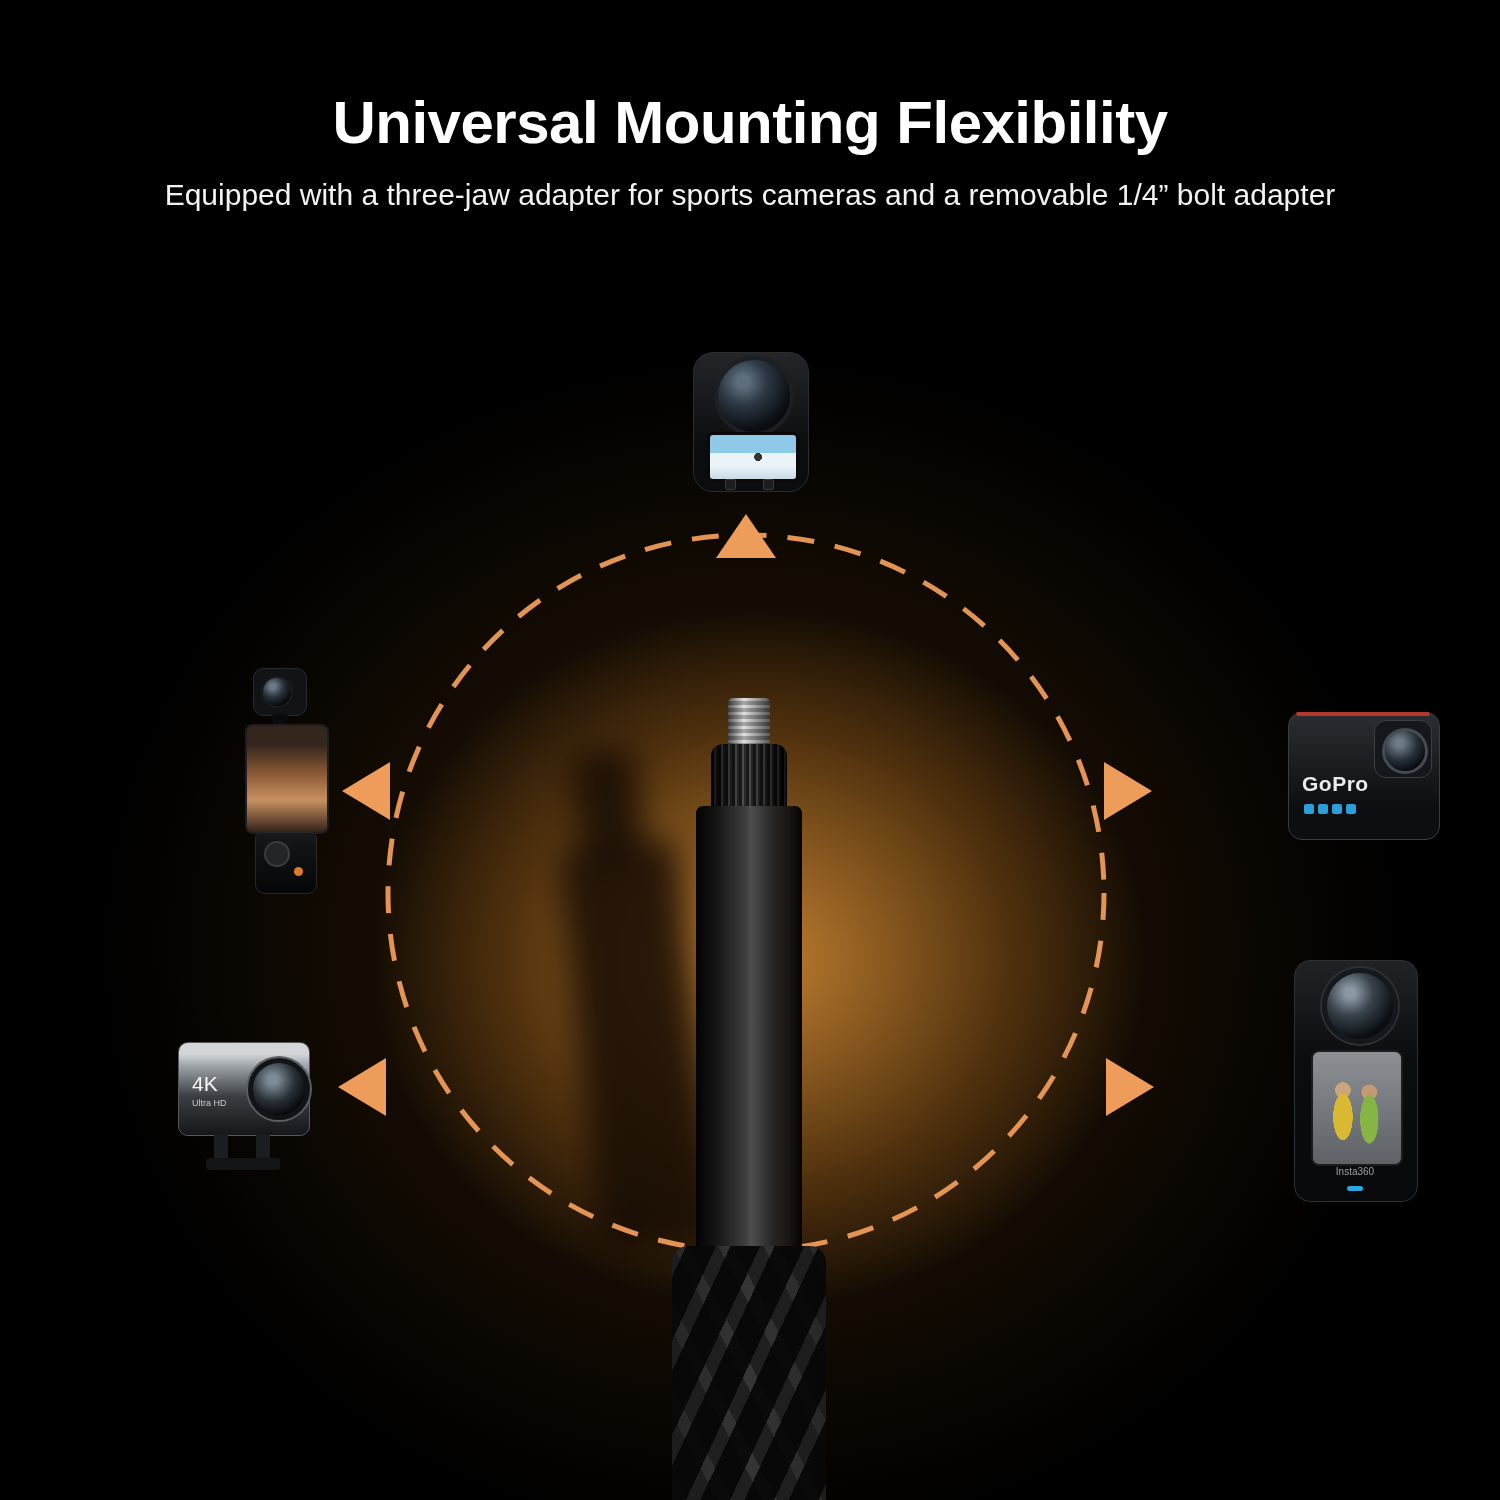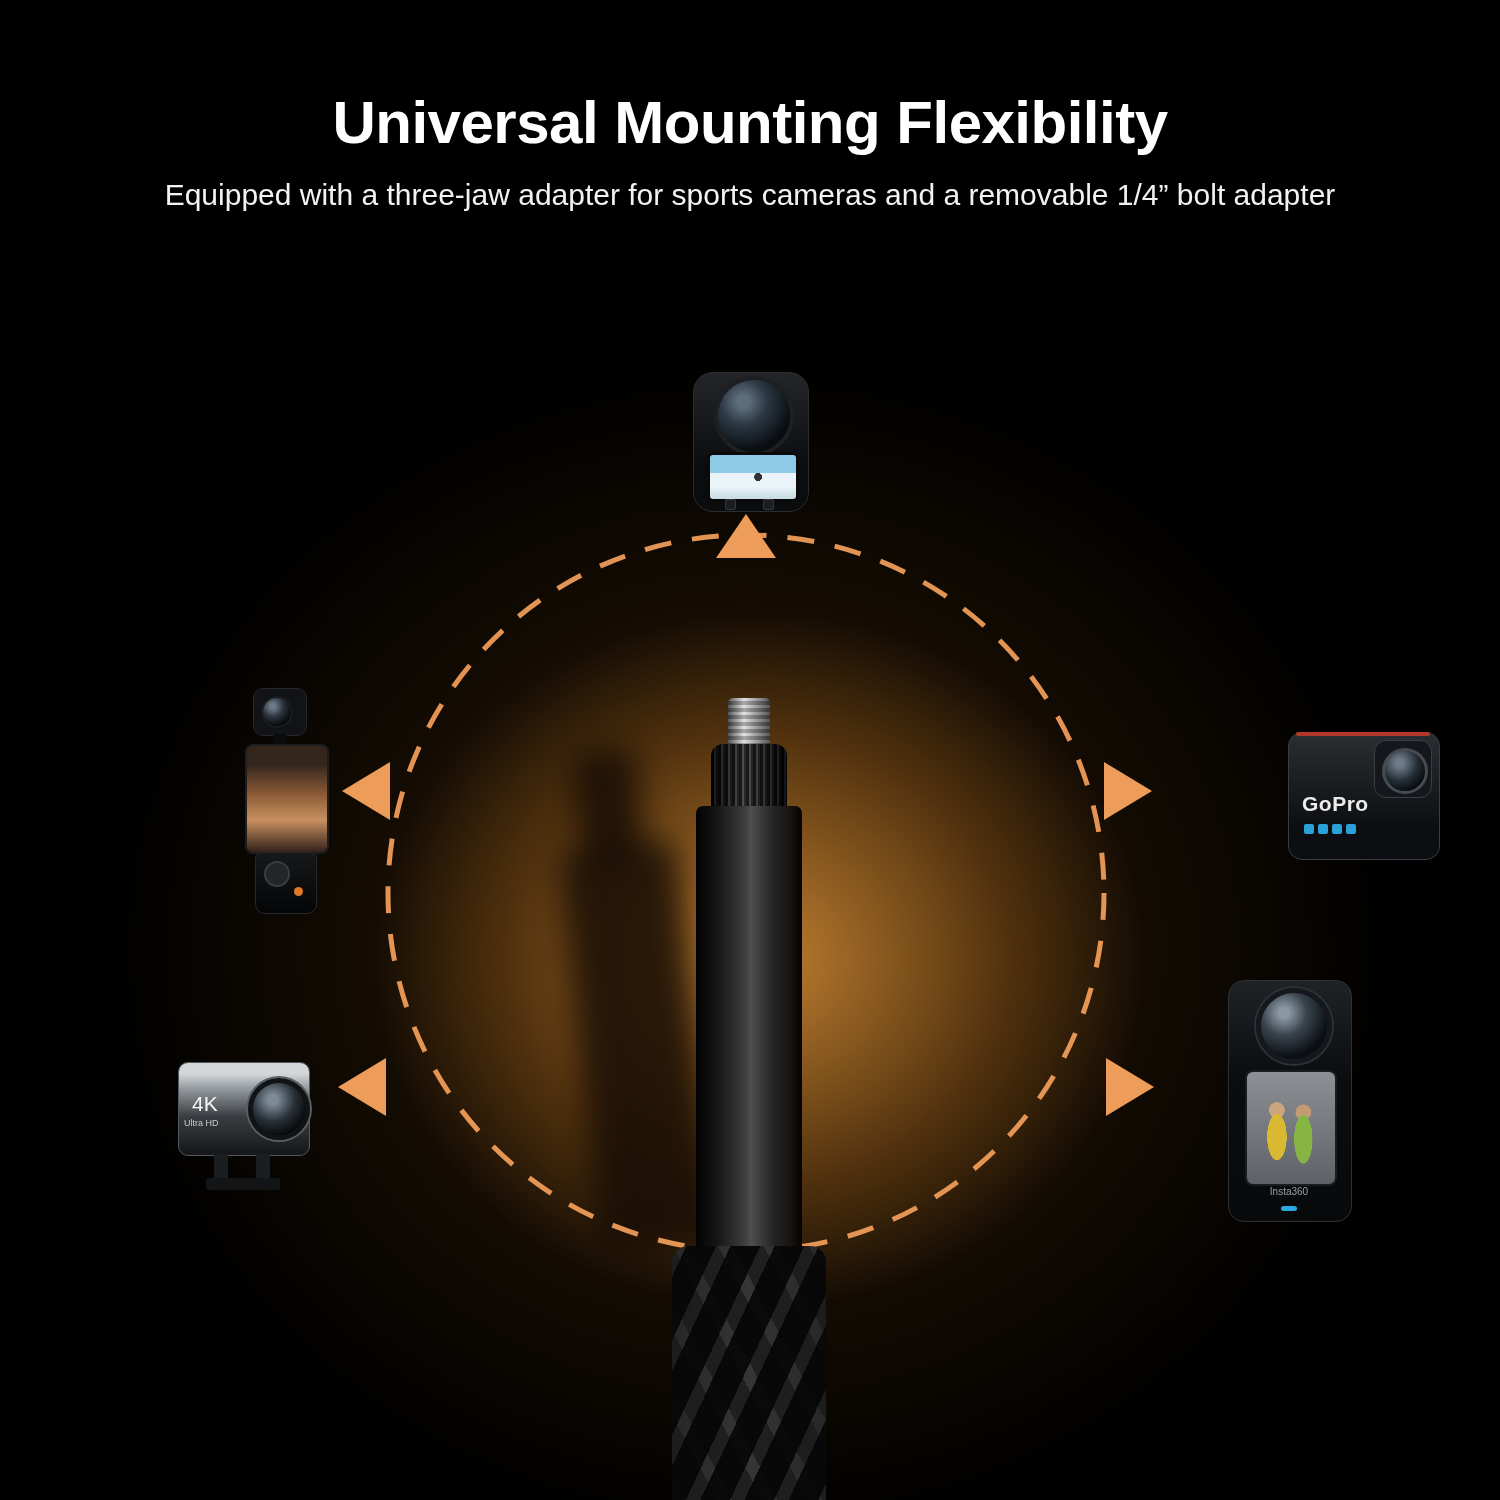--- a/index.html
+++ b/index.html
@@ -60,21 +60,21 @@
   }
   .grip {
     position: absolute; left: 672px; top: 1246px; width: 154px; height: 254px;
     border-radius: 16px 16px 0 0;
     background:
       repeating-linear-gradient(115deg, rgba(88,88,88,0.30) 0 13px, rgba(8,8,8,0.92) 13px 40px),
       repeating-linear-gradient(62deg, rgba(70,70,70,0.25) 0 13px, rgba(4,4,4,0.88) 13px 40px),
       linear-gradient(90deg, #000, #1c1c1c 50%, #000);
   }
   
-  .cam { position: absolute; margin-top: 20px; }
+  .cam { position: absolute; }
   .cam-body { position: absolute; background: linear-gradient(180deg, #232528, #0b0c0e 70%); border: 1px solid #2a2c2f; }
   .lens-ring { position: absolute; border-radius: 50%; }
   
   .cam-top .cam-body { left: 0; top: 0; width: 114px; height: 138px; border-radius: 20px; }
   .cam-top .lens-ring { left: 21px; top: 4px; width: 72px; height: 72px; border: 4px solid #1d1f22;
     background: radial-gradient(circle at 35% 30%, #5d6d7b 0 9%, #2c3844 34%, #090c10 72%); }
   .cam-top .screen { position: absolute; left: 14px; top: 80px; width: 86px; height: 44px; border-radius: 6px;
     border: 3px solid #0a0a0a;
     background:
       radial-gradient(circle 4px at 56% 50%, #333 98%, transparent),
@@ -94,21 +94,21 @@
   .cam-dji .dial { position: absolute; left: 8px; top: 8px; width: 22px; height: 22px; border-radius: 50%;
     background: #232527; border: 2px solid #3a3d40; }
   .cam-dji .rec { position: absolute; left: 38px; top: 34px; width: 9px; height: 9px; border-radius: 50%; background: #e07a28; }
   
   .cam-4k .cam-body { left: 0; top: 0; width: 130px; height: 92px; border-radius: 10px;
     background: linear-gradient(180deg, #d2d6d9 0 12%, #9aa0a5 26%, #3a3e42 58%, #141619); border: 1px solid #55595d; }
   .cam-4k .lens-ring { left: 70px; top: 16px; width: 52px; height: 52px; border: 5px solid #101417;
     box-shadow: 0 0 0 2px #5a5f63;
     background: radial-gradient(circle at 38% 32%, #7d8b97 0 10%, #2a3138 45%, #05070a 78%); }
   .badge-4k { position: absolute; left: 14px; top: 30px; color: #f4f4f4; font-weight: 400; font-size: 21px; }
-  .badge-uhd { position: absolute; left: 6px; top: 56px; color: #c9c9c9; font-size: 9px; }
+  .badge-uhd { position: absolute; left: 14px; top: 56px; color: #c9c9c9; font-size: 9px; }
   .cam-4k .prong { position: absolute; width: 14px; height: 26px; top: 92px; background: #1b1e21; border-radius: 0 0 4px 4px; }
   .cam-4k .mount-base { position: absolute; left: 28px; top: 116px; width: 74px; height: 12px; background: #121416; border-radius: 3px; }
   
   .cam-gopro .cam-body { left: 0; top: 0; width: 150px; height: 126px; border-radius: 14px;
     background: linear-gradient(180deg, #2b2e32, #0c0e11 75%); border: 1px solid #3a3d41; }
   .cam-gopro .top-stripe { position: absolute; left: 8px; top: 0; width: 134px; height: 4px; background: #b3372a; border-radius: 2px; }
   .cam-gopro .lens-sq { position: absolute; left: 86px; top: 8px; width: 56px; height: 56px; border-radius: 12px;
     background: #14171b; border: 1px solid #3b3f44; }
   .cam-gopro .lens-ring { left: 7px; top: 7px; width: 40px; height: 40px; border: 3px solid #454b51;
     background: radial-gradient(circle at 36% 30%, #6e7b88 0 10%, #242d35 48%, #05070a 80%); }
@@ -201,21 +201,21 @@
     </div>
     <div class="gopro-word">GoPro</div>
     <div class="gopro-marks">
         <i></i>
         <i></i>
         <i></i>
         <i></i>
       </div>
   </div>
 
-  <div class="cam cam-x4" style="left:1228px; top:960px; width:102px; height:240px;">
+  <div class="cam cam-x4" style="left:1294px; top:960px; width:102px; height:240px;">
     <div class="cam-body"></div>
     <div class="lens-ring"></div>
     <div class="screen"></div>
     <div class="x4-label">Insta360</div>
     <div class="blue-dot"></div>
   </div>
 
 </div>
 
 </body></html>

